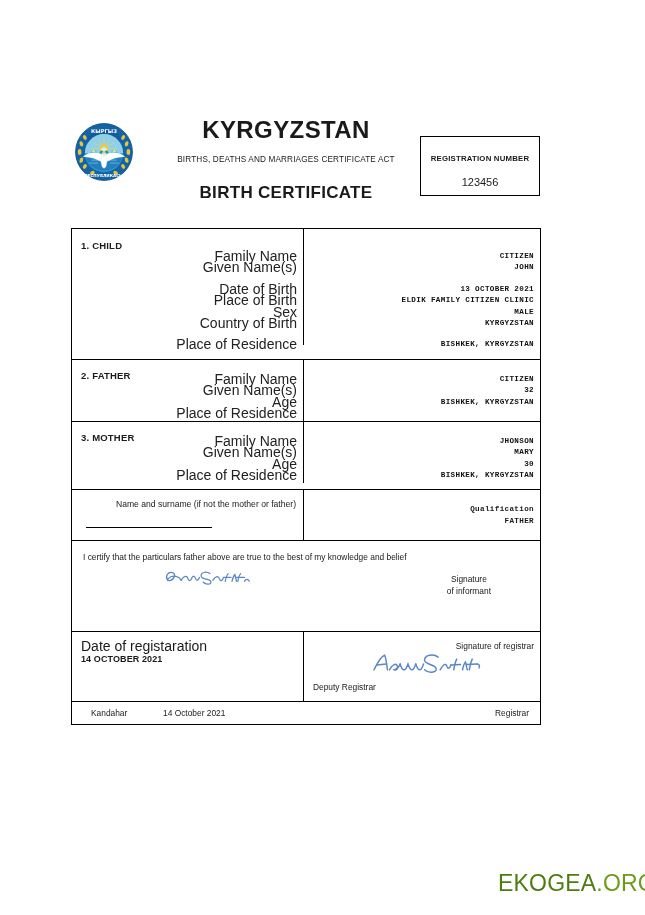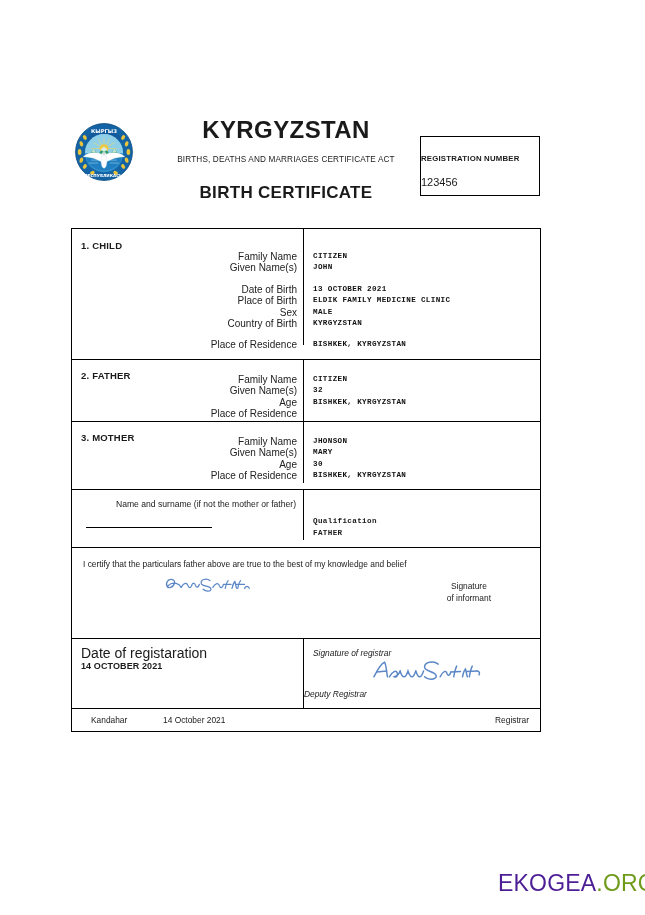--- a/index.html
+++ b/index.html
@@ -60,21 +60,21 @@
     margin: 17px 0 0 0;
     line-height: 21px;
   }
   .regbox {
     position: absolute;
     left: 349px;
     top: 21px;
     width: 120px;
     height: 60px;
     border: 1.3px solid #000;
-    text-align: left;
+    text-align: center;
   }
   .regbox-label {
     font-size: 7.8px;
     font-weight: bold;
     letter-spacing: 0.2px;
     margin-top: 17px;
     line-height: 10px;
   }
   .regbox-value {
     font-size: 11px;
@@ -100,31 +100,32 @@
   .col-left {
     width: 232px;
     flex: 0 0 232px;
     border-right: 1.1px solid #000;
     padding: 8px 6px 8px 9px;
     position: relative;
   }
   .col-right {
     flex: 1 1 auto;
     padding: 8px 6px 8px 9px;
+    text-align: right;
   }
 
   .section-title {
     font-size: 9.5px;
     font-weight: bold;
     letter-spacing: 0.2px;
     line-height: 13px;
   }
   .labels {
     text-align: right;
-    font-size: 10px;
+    font-size: 14px;
     line-height: 11.4px;
     color: #222;
   }
   .labels .gap { height: 10px; }
   .values {
     font-family: "Liberation Mono", "DejaVu Sans Mono", monospace;
     font-weight: bold;
     font-size: 7.6px;
     line-height: 11.4px;
     letter-spacing: 0.35px;
@@ -166,21 +167,21 @@
     bottom: 12px;
     width: 126px;
     border-bottom: 1.2px solid #000;
   }
   .qual-label {
     font-family: "Liberation Mono", "DejaVu Sans Mono", monospace;
     font-weight: bold;
     font-size: 7.6px;
     letter-spacing: 0.35px;
     line-height: 11.4px;
-    margin-top: 18px;
+    margin-top: 6px;
   }
   .qual-value {
     font-family: "Liberation Mono", "DejaVu Sans Mono", monospace;
     font-weight: bold;
     font-size: 7.6px;
     letter-spacing: 0.35px;
     line-height: 11.4px;
   }
 
   
@@ -208,27 +209,27 @@
   
   .row-reg .col-left { height: 69px; }
   .reg-label { font-size: 14px; line-height: 12px; }
   .reg-date {
     font-size: 9px;
     font-weight: bold;
     line-height: 13px;
     margin-top: 1px;
     letter-spacing: 0.1px;
   }
-  .row-reg .col-right { position: relative; font-style: italic; }
+  .row-reg .col-right { position: relative; }
   .sig-reg-label { font-size: 8.4px; line-height: 12px; }
   .deputy-label {
     font-size: 8.4px;
     line-height: 12px;
     position: absolute;
-    left: 0;
+    left: 9px;
     bottom: 8px;
   }
   .sig-script-2 {
     position: absolute;
     left: 66px;
     top: 17px;
     width: 112px;
     height: 28px;
   }
 
@@ -253,21 +254,21 @@
   
   .watermark {
     position: absolute;
     left: 498px;
     top: 869px;
     font-size: 23px;
     letter-spacing: 0.2px;
     line-height: 28px;
     white-space: nowrap;
   }
-  .wm-main { color: #4c1d95; }
+  .wm-main { color: #4d7c0f; }
   .wm-tld { color: #6f9b1b; }
 </style>
 </head>
 <body>
 
 <div class="header">
 
   <div class="emblem">
     <svg viewBox="0 0 100 100" width="58" height="58">
 
@@ -360,21 +361,21 @@
         <div class="gap"></div>
         <div>Place of Residence</div>
       </div>
     </div>
     <div class="col-right">
       <div class="values">
         <div>CITIZEN</div>
         <div>JOHN</div>
         <div class="gap"></div>
         <div>13 OCTOBER 2021</div>
-        <div>ELDIK FAMILY MEDICINE CLINIC</div>
+        <div>ELDIK FAMILY CITIZEN CLINIC</div>
         <div>MALE</div>
         <div>KYRGYZSTAN</div>
         <div class="gap"></div>
         <div>BISHKEK, KYRGYZSTAN</div>
       </div>
     </div>
   </div>
 
   <div class="row row-parent">
     <div class="col-left">

